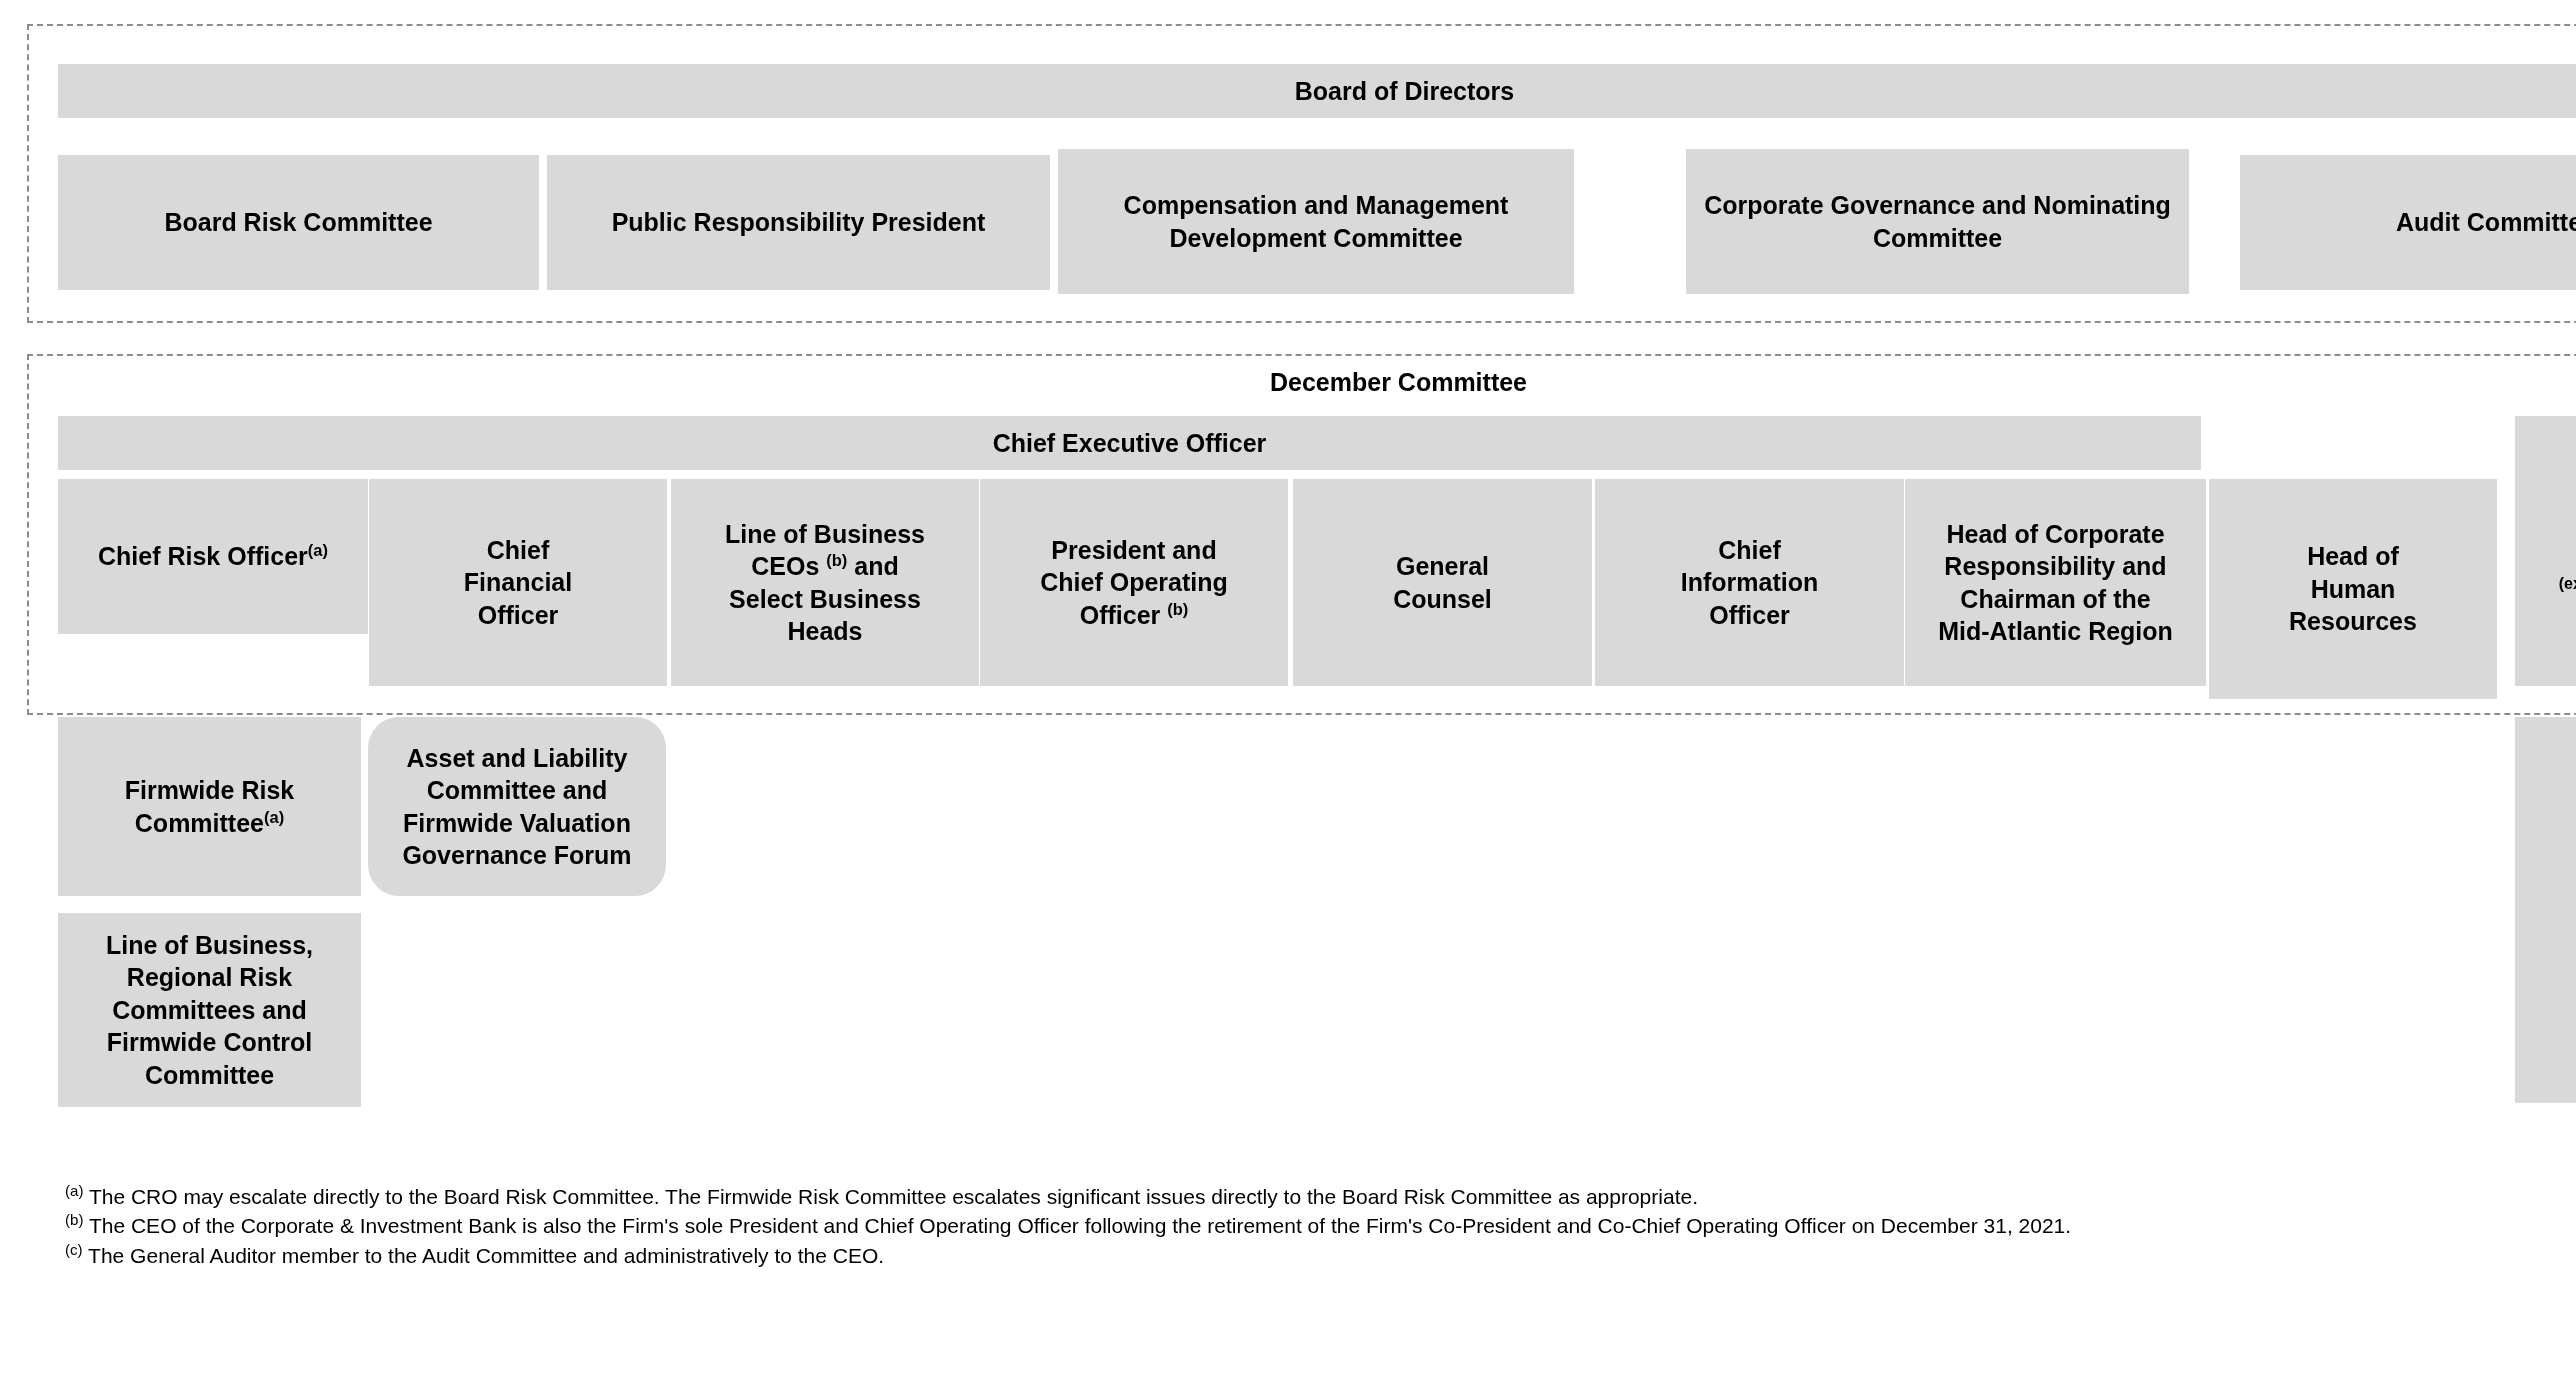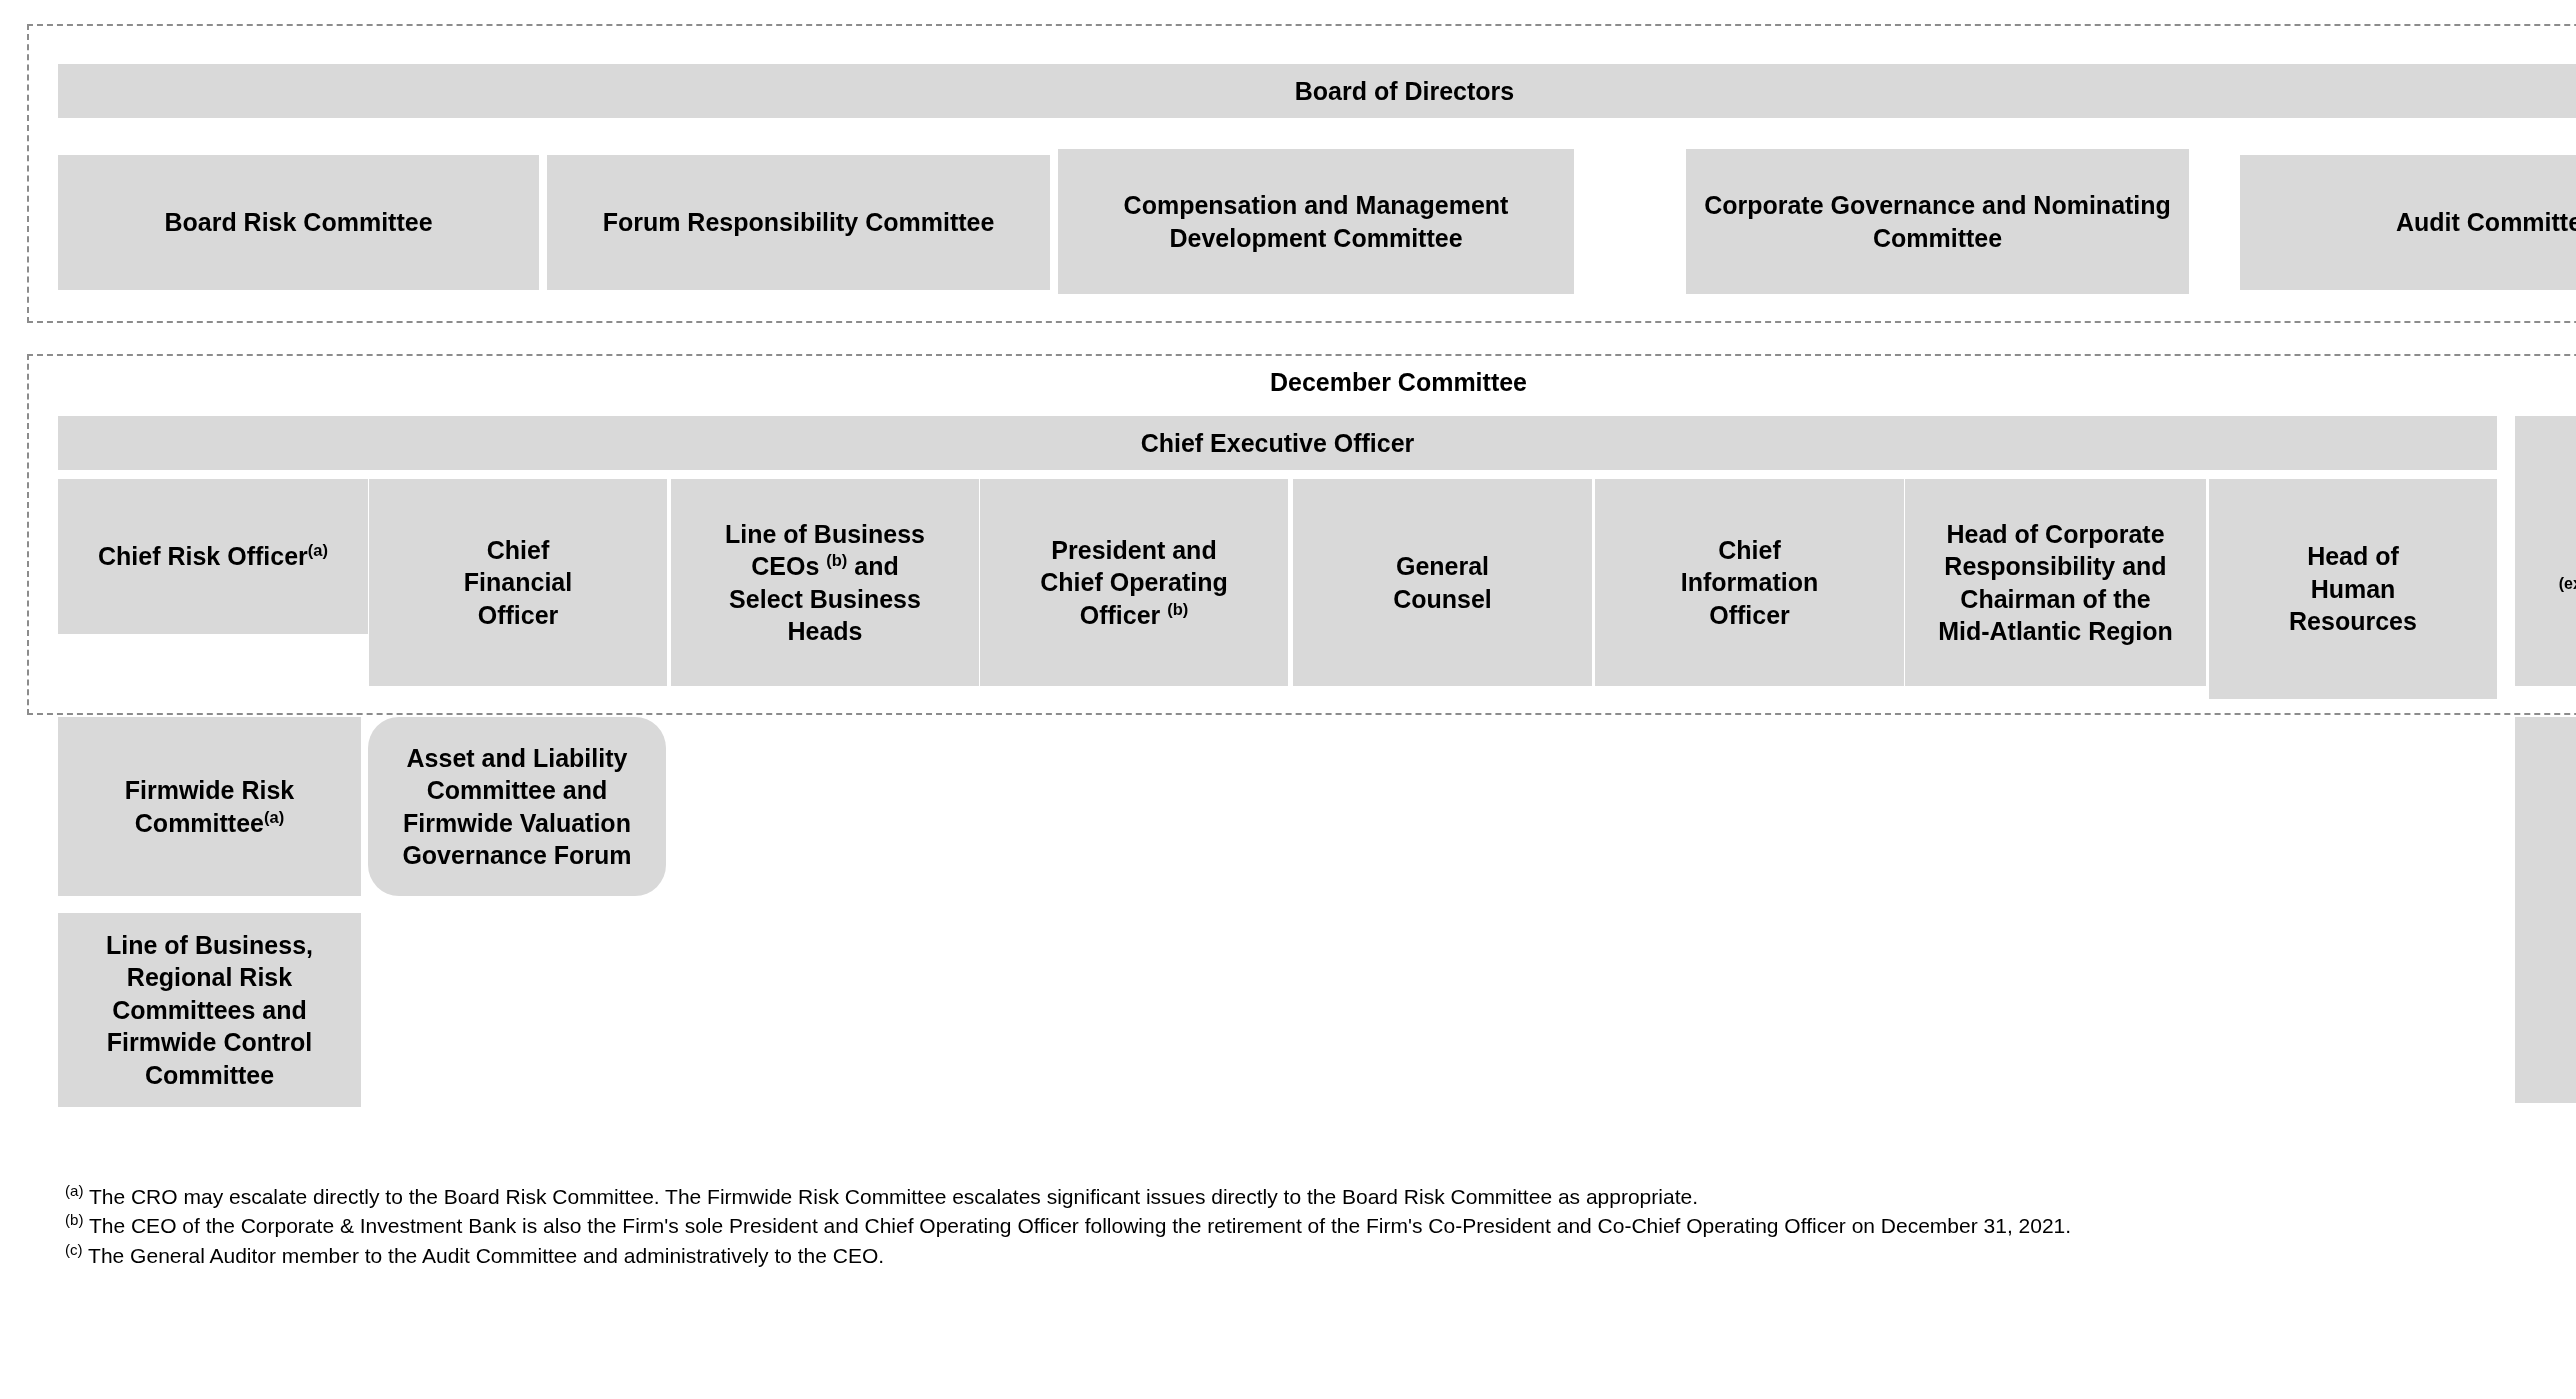--- a/index.html
+++ b/index.html
@@ -95,42 +95,42 @@
 
   <div class="node" style="left:58px; top:64px; width:2693px; height:54px; font-size:25px;">
     <span class="inner">Board of Directors</span>
   </div>
 
   <div class="node" style="left:58px; top:155px; width:481px; height:135px; font-size:25px;">
     <span class="inner">Board Risk Committee</span>
   </div>
 
   <div class="node" style="left:547px; top:155px; width:503px; height:135px; font-size:25px;">
-    <span class="inner">Forum Responsibility Committee</span>
+    <span class="inner">Public Responsibility President</span>
   </div>
 
   <div class="node" style="left:1058px; top:149px; width:516px; height:145px; font-size:25px;">
     <span class="inner">Compensation and Management Development Committee</span>
   </div>
 
   <div class="node" style="left:1686px; top:149px; width:503px; height:145px; font-size:25px;">
     <span class="inner">Corporate Governance and Nominating Committee</span>
   </div>
 
   <div class="node" style="left:2240px; top:155px; width:512px; height:135px; font-size:25px;">
     <span class="inner">Audit Committee</span>
   </div>
 
   <div class="dashed-group" style="left:27px; top:354px; width:2743px; height:361px;"></div>
 
   <div class="group-title" style="left:27px; top:367px; width:2743px; font-size:25px;">
     <span>December Committee</span>
   </div>
 
-  <div class="node" style="left:58px; top:416px; width:2439px; height:54px; font-size:25px;">
+  <div class="node" style="left:58px; top:416px; width:2143px; height:54px; font-size:25px;">
     <span class="inner">Chief Executive Officer</span>
   </div>
 
   <div class="node" style="left:58px; top:479px; width:310px; height:155px; font-size:25px;">
     <span class="inner">Chief Risk Officer<sup class="fn">(a)</sup></span>
   </div>
 
   <div class="node" style="left:369px; top:479px; width:298px; height:207px; font-size:25px;">
     <span class="inner">Chief<br>Financial<br>Officer</span>
   </div>

